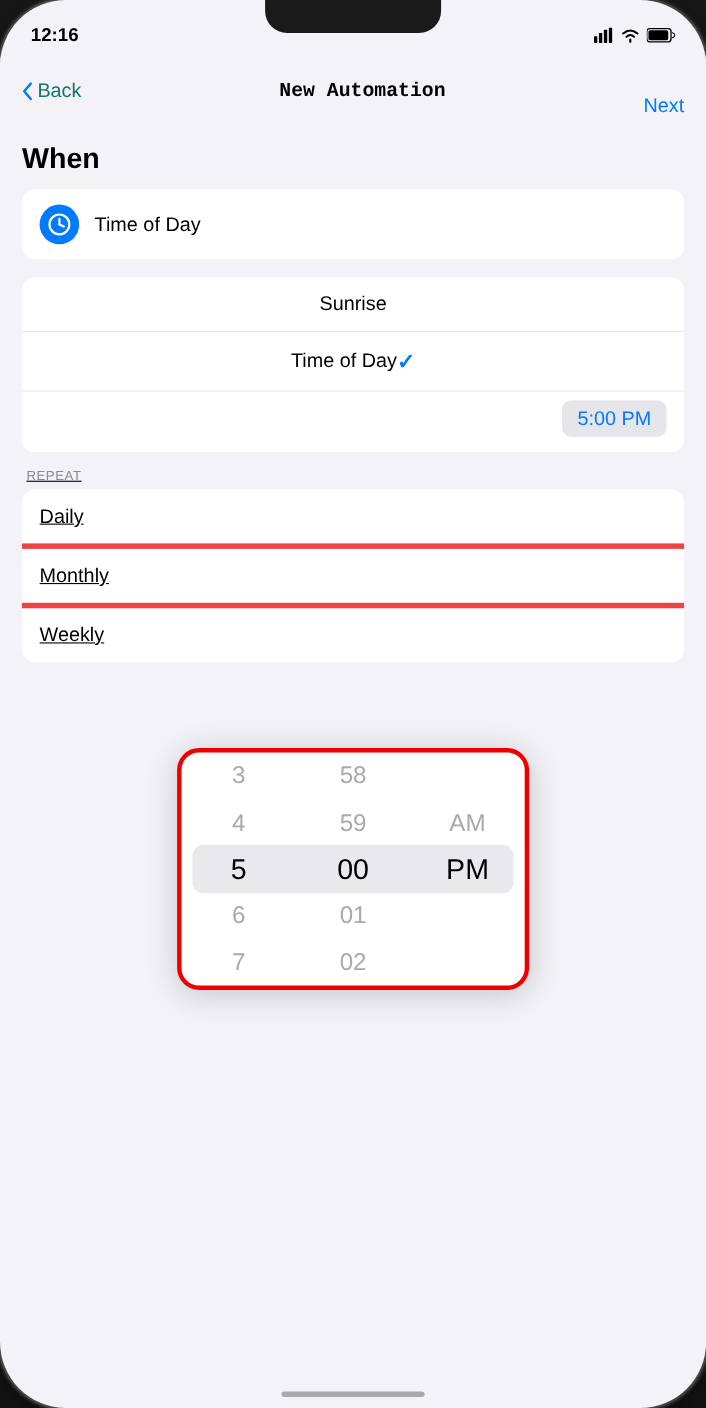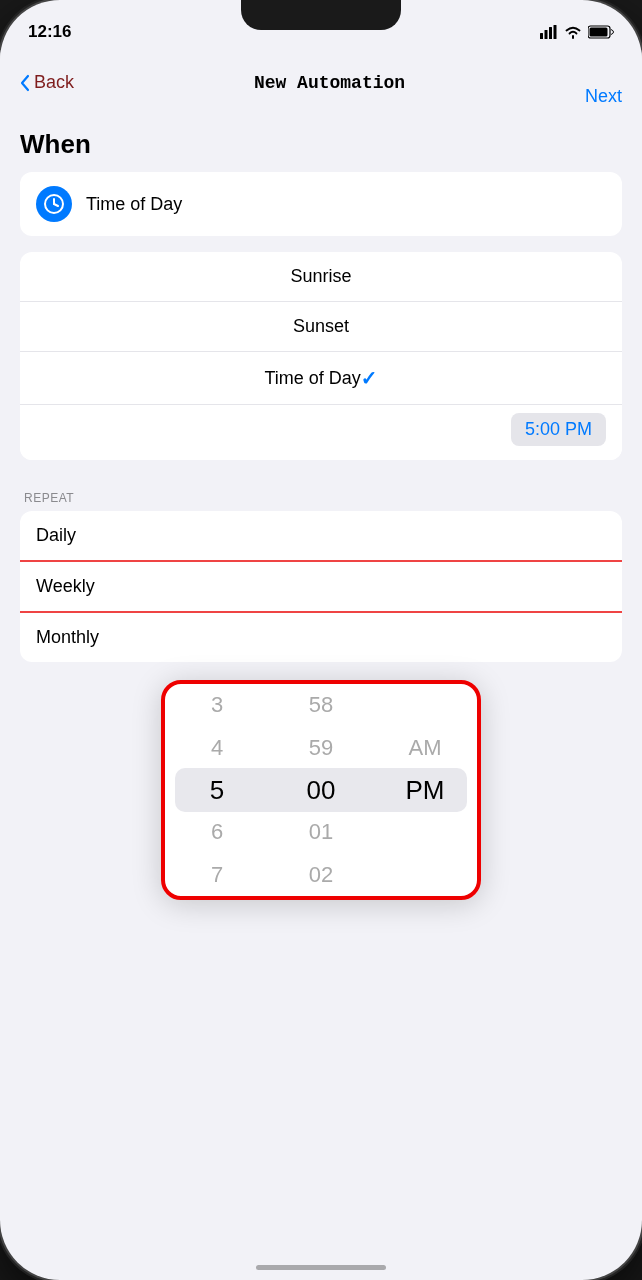--- a/index.html
+++ b/index.html
@@ -69,21 +69,21 @@
     
     .nav-bar {
       display: flex;
       justify-content: space-between;
       align-items: center;
       padding: 8px 20px 12px 20px;
       background: #f2f2f7;
     }
 
     .nav-back {
-      color: #7f1d1d;
+      color: #0f766e;
       font-size: 18px;
       display: flex;
       align-items: center;
       gap: 4px;
     }
 
     .nav-title {
       font-size: 18px;
       font-weight: 700;
       color: #000;
@@ -177,42 +177,43 @@
       background: #e5e5ea;
       border-radius: 8px;
       padding: 6px 14px;
       font-size: 18px;
       color: #007aff;
       font-weight: 400;
     }
 
     
     .repeat-section {
-      margin-top: 31px;
+      margin-top: 14px;
+      text-decoration: underline;
     }
 
     .repeat-label {
       font-size: 12px;
       color: #8a8a8e;
       letter-spacing: 0.5px;
       margin-bottom: 6px;
       padding-left: 4px;
     }
 
     .repeat-list {
       background: #fff;
       border-radius: 12px;
       overflow: hidden;
     }
 
     .repeat-item {
       display: flex;
       align-items: center;
       padding: 14px 16px;
-      border-bottom: 2px solid #ef4444;
+      border-bottom: 5px solid #ef4444;
       font-size: 18px;
       color: #000;
     }
 
     .repeat-item:last-child {
       border-bottom: none;
     }
 
     
     .picker-overlay {
@@ -359,43 +360,40 @@
           </svg>
         </div>
         <span class="time-card-label">Time of Day</span>
       </div>
 
       <div class="options-list">
         <div class="option-item">
           <span>Sunrise</span>
         </div>
         <div class="option-item">
-          <span>Sunset</span>
-        </div>
-        <div class="option-item">
           <span>Time of Day</span>
           <span class="option-check">✓</span>
         </div>
 
         <div class="time-picker-row">
           <div class="time-badge">5:00 PM</div>
         </div>
       </div>
 
       <div class="repeat-section">
         <div class="repeat-label">REPEAT</div>
         <div class="repeat-list">
           <div class="repeat-item">
             <span>Daily</span>
           </div>
           <div class="repeat-item">
-            <span>Weekly</span>
+            <span>Monthly</span>
           </div>
           <div class="repeat-item">
-            <span>Monthly</span>
+            <span>Weekly</span>
           </div>
         </div>
       </div>
     </div>
 
     <div class="picker-overlay">
       <div class="picker-inner">
         <div class="picker-selection-bar"></div>
 
         <div class="picker-column">

